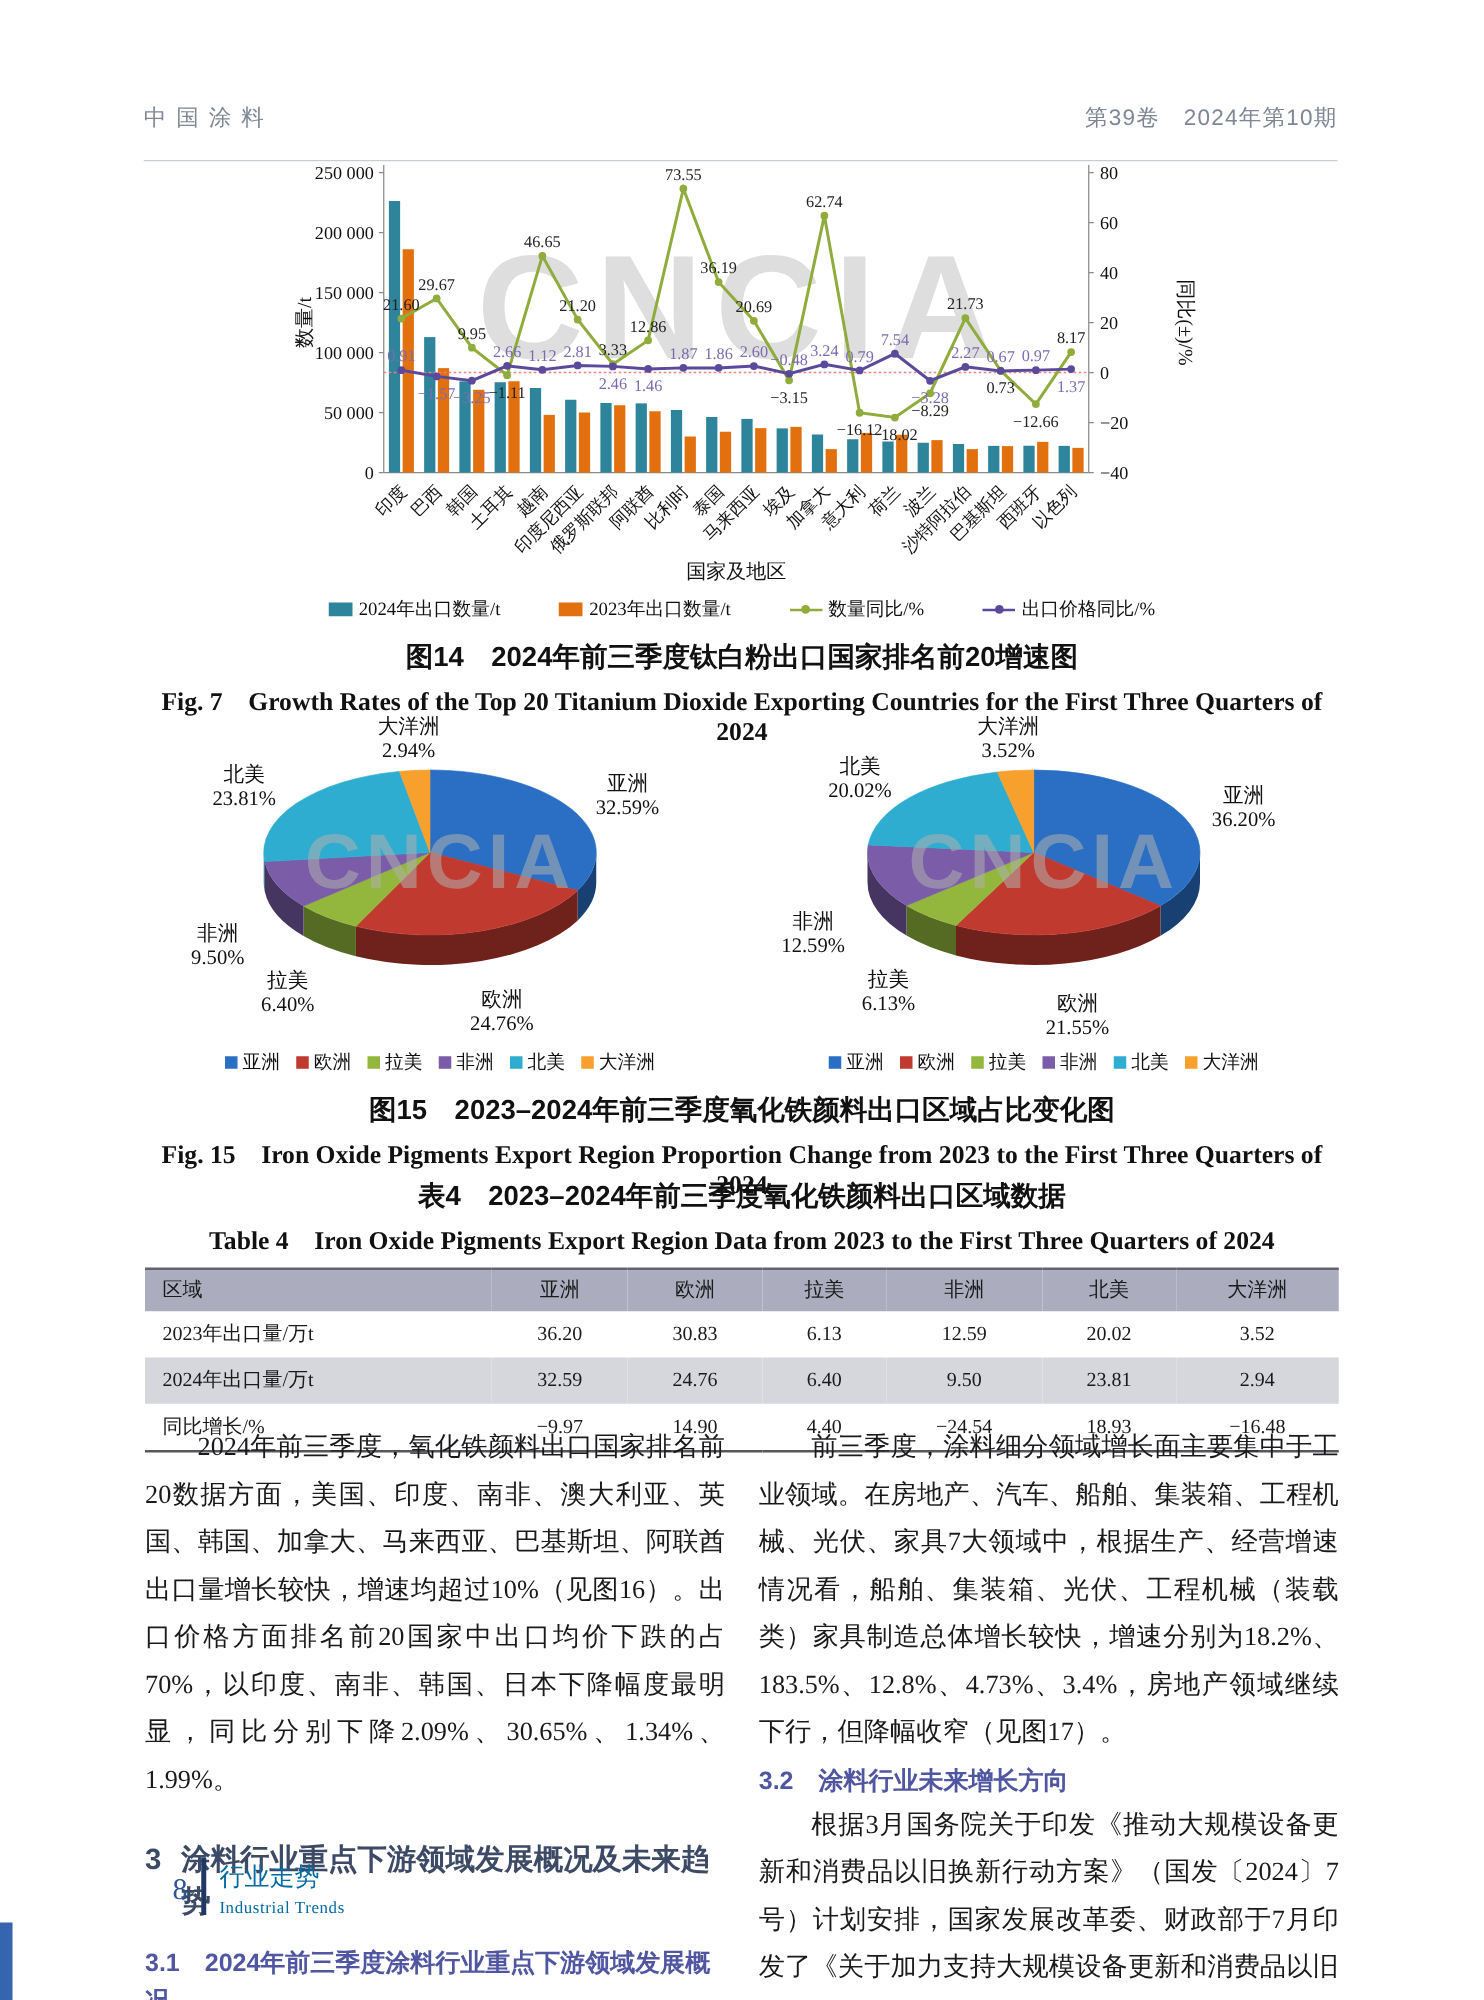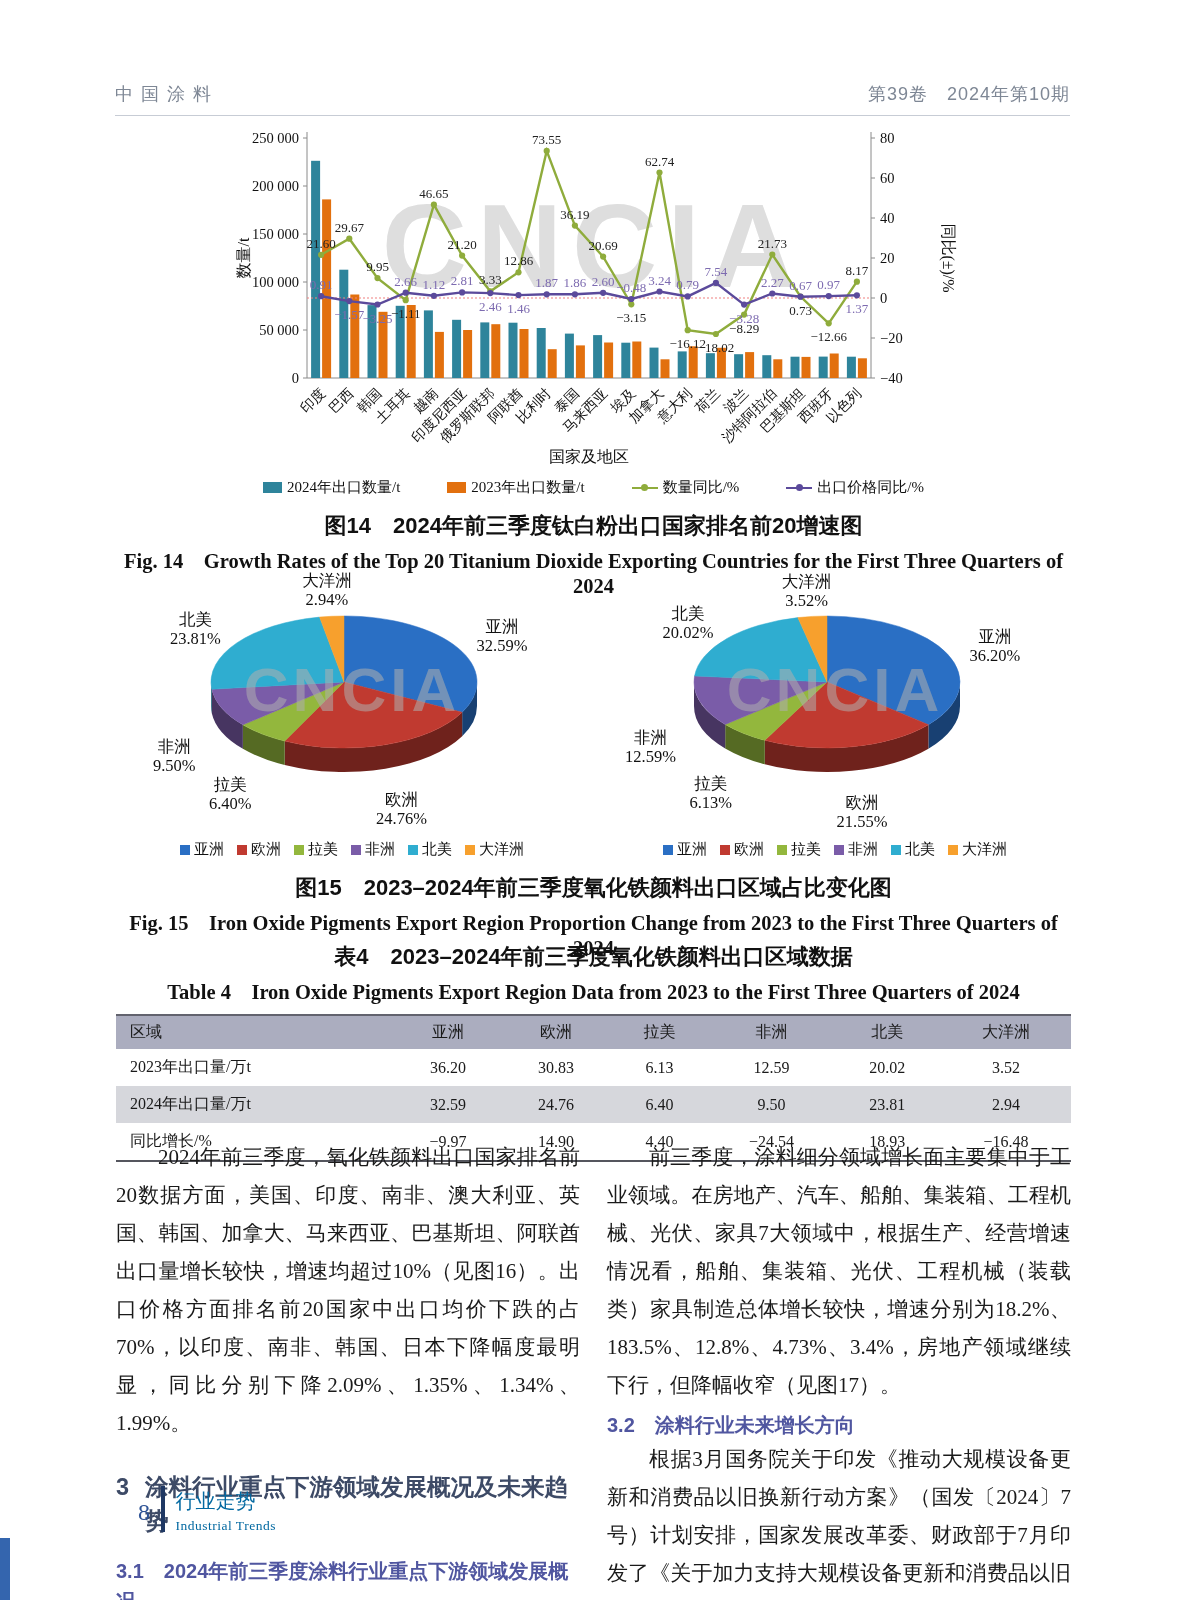--- a/index.html
+++ b/index.html
@@ -1,20 +1,20 @@
 <!DOCTYPE html>
 <html><head>
 <meta charset="utf-8">
 <style>
   html,body{margin:0;padding:0;background:#ffffff;}
   .page{position:relative;width:1187px;height:1600px;background:#fff;overflow:hidden;
         font-family:"Liberation Serif","DejaVu Serif",serif;color:#1a1a1a;}
   
   .pagehead{position:absolute;top:82px;left:115px;width:955px;display:flex;justify-content:space-between;
-            align-items:flex-end;padding-bottom:9px;border-bottom:1.5px solid #c7ccd5;
+            align-items:flex-end;padding-bottom:22px;border-bottom:1.5px solid #c7ccd5;
             font-family:"Liberation Sans","DejaVu Sans",sans-serif;font-size:18px;color:#7e8795;}
   .jtitle{letter-spacing:8px;}
   .jissue{letter-spacing:1px;text-align:right;}
   
   .fig14{position:absolute;top:124px;left:116px;width:955px;}
   .chartwrap{position:relative;width:730px;margin:0 auto;}
   .wm-combo{position:absolute;left:50%;top:54px;transform:translateX(-50%);z-index:0;
             font-family:"Liberation Sans","DejaVu Sans",sans-serif;font-weight:900;font-size:118px;
             letter-spacing:10px;color:#d6d6d6;opacity:.8;pointer-events:none;white-space:nowrap;}
   .combo-svg{position:relative;z-index:1;display:block;}
@@ -269,21 +269,21 @@
               <span class="swl" style="background:#8FAC3C"></span>
               <span class="swd" style="background:#8FAC3C"></span>
             </span>数量同比/%</span>
           <span class="lg-item"><span class="swline">
               <span class="swl" style="background:#5B4A9B"></span>
               <span class="swd" style="background:#5B4A9B"></span>
             </span>出口价格同比/%</span>
         </div>
     </div>
     <div class="cap-zh">图14　2024年前三季度钛白粉出口国家排名前20增速图</div>
-    <div class="cap-en">Fig. 14　Growth Rates of the Top 20 Titanium Dioxide Exporting Countries for the First Three Quarters of 2024</div>
+    <div class="cap-en">Fig. 7　Growth Rates of the Top 20 Titanium Dioxide Exporting Countries for the First Three Quarters of 2024</div>
   </div>
 
   <div class="fig15">
     <div class="pierow">
       <div class="pieblock">
         <div class="wm-pie">CNCIA</div>
         <svg id="pie0" class="pie-svg" width="472" height="276">
             <path d="M361.00 118.00 A133 66 0 0 1 346.16 148.30 L346.16 172.30 A133 66 0 0 0 361.00 142.00 Z" fill="rgb(24,64,114)"></path>
             <path d="M346.16 148.30 A133 66 0 0 1 168.74 177.09 L168.74 201.09 A133 66 0 0 0 346.16 172.30 Z" fill="rgb(111,34,28)"></path>
             <path d="M168.74 177.09 A133 66 0 0 1 126.87 160.86 L126.87 184.86 A133 66 0 0 0 168.74 201.09 Z" fill="rgb(85,106,35)"></path>
@@ -387,21 +387,21 @@
             <td>−24.54</td>
             <td>18.93</td>
             <td>−16.48</td>
           </tr>
         </tbody>
     </table>
   </div>
 
   <div class="cols">
     <div class="col">
-      <p class="par">2024年前三季度，氧化铁颜料出口国家排名前20数据方面，美国、印度、南非、澳大利亚、英国、韩国、加拿大、马来西亚、巴基斯坦、阿联酋出口量增长较快，增速均超过10%（见图16）。出口价格方面排名前20国家中出口均价下跌的占70%，以印度、南非、韩国、日本下降幅度最明显，同比分别下降2.09%、1.35%、1.34%、1.99%。</p>
+      <p class="par">2024年前三季度，氧化铁颜料出口国家排名前20数据方面，美国、印度、南非、澳大利亚、英国、韩国、加拿大、马来西亚、巴基斯坦、阿联酋出口量增长较快，增速均超过10%（见图16）。出口价格方面排名前20国家中出口均价下跌的占70%，以印度、南非、韩国、日本下降幅度最明显，同比分别下降2.09%、30.65%、1.34%、1.99%。</p>
       <div class="h3sec">
         <span>3</span>
         <span>涂料行业重点下游领域发展概况及未来趋势</span>
       </div>
       <div class="hsub">3.1　2024年前三季度涂料行业重点下游领域发展概况</div>
     </div>
     <div class="col">
       <p class="par">前三季度，涂料细分领域增长面主要集中于工业领域。在房地产、汽车、船舶、集装箱、工程机械、光伏、家具7大领域中，根据生产、经营增速情况看，船舶、集装箱、光伏、工程机械（装载类）家具制造总体增长较快，增速分别为18.2%、183.5%、12.8%、4.73%、3.4%，房地产领域继续下行，但降幅收窄（见图17）。</p>
       <div class="hsub hsub32">3.2　涂料行业未来增长方向</div>
       <p class="par">根据3月国务院关于印发《推动大规模设备更新和消费品以旧换新行动方案》（国发〔2024〕7号）计划安排，国家发展改革委、财政部于7月印发了《关于加力支持大规模设备更新和消费品以旧换新的若干措</p>

